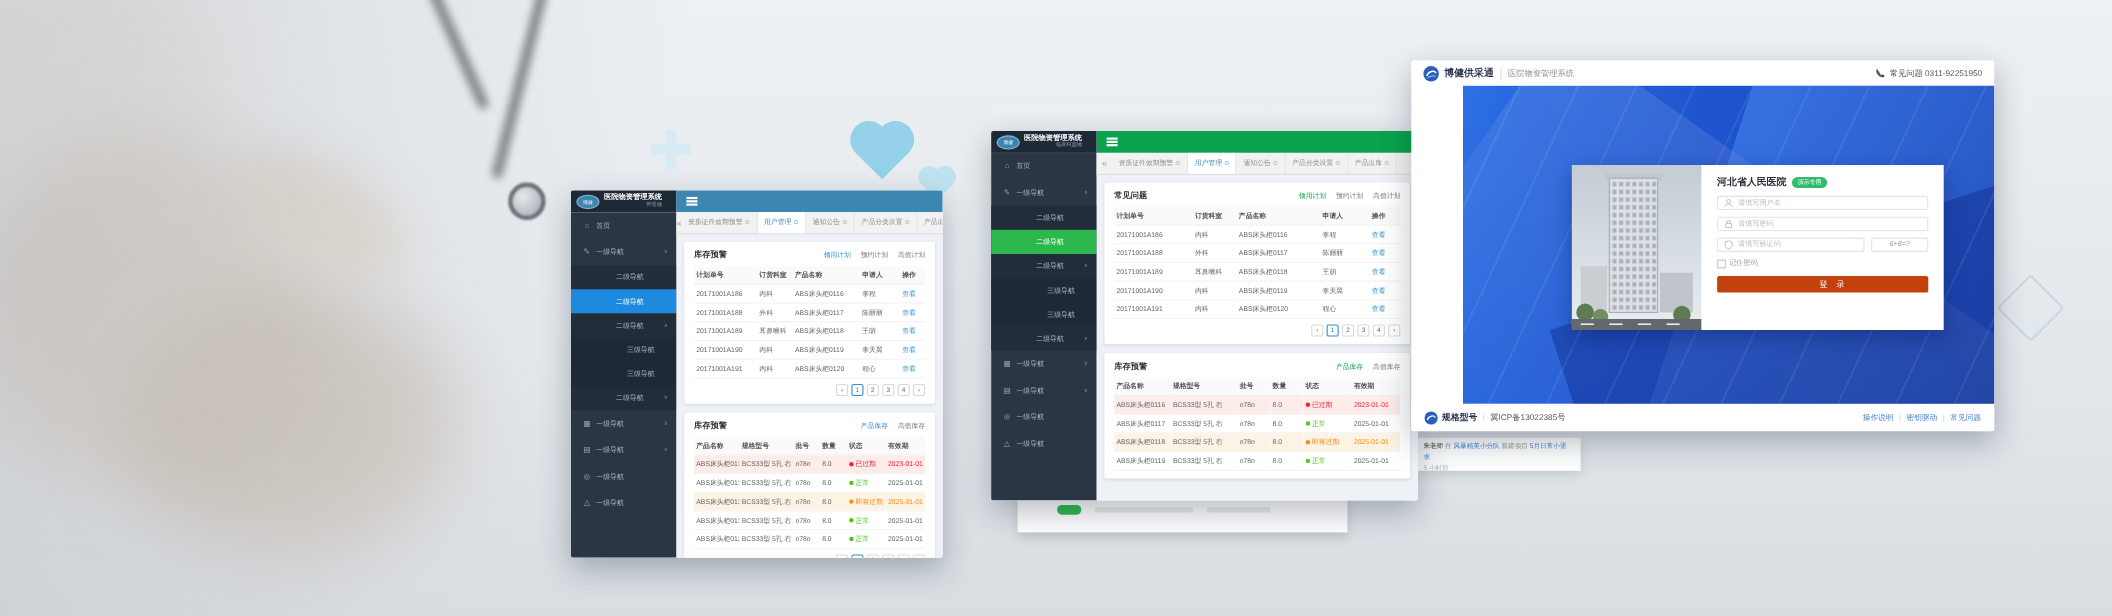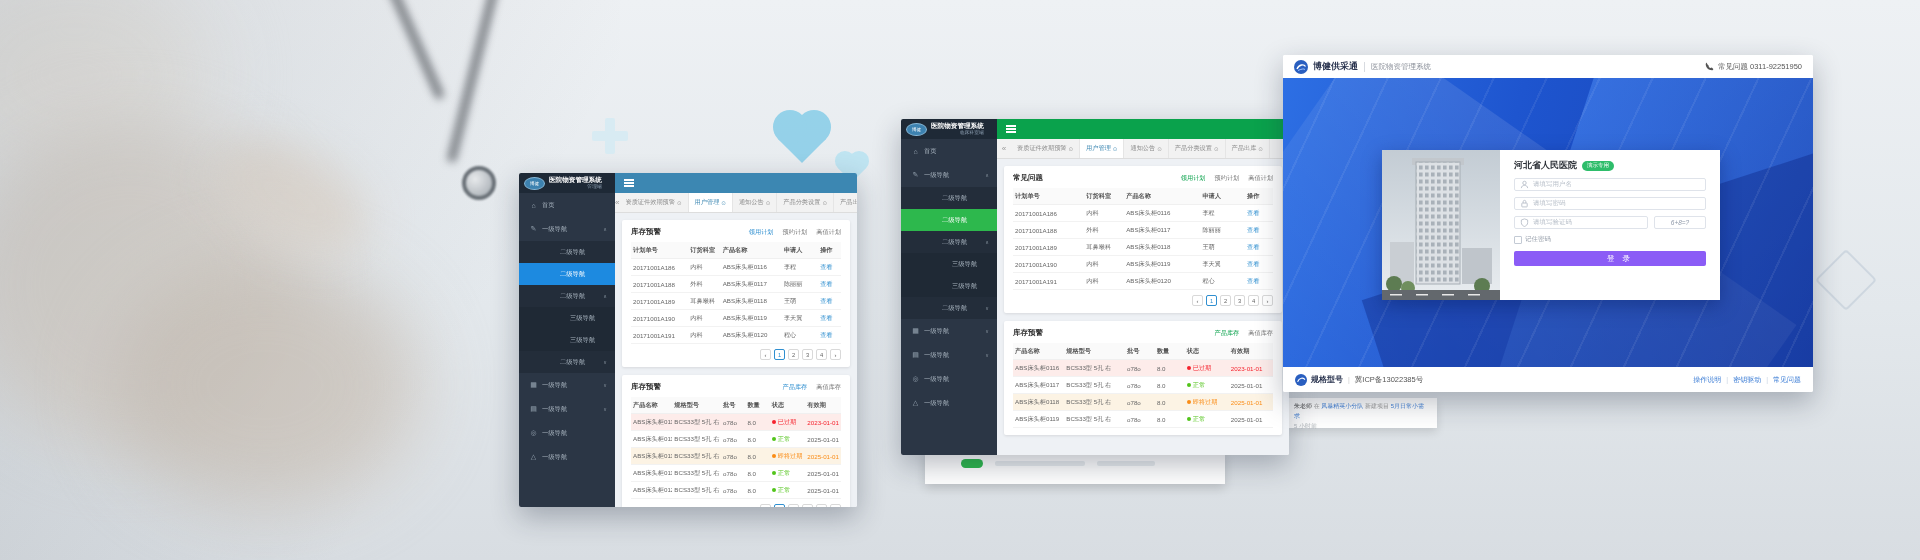--- a/index.html
+++ b/index.html
@@ -93,21 +93,21 @@
   .winC{left:1283px;top:55px;width:530px;height:337px;z-index:5;display:flex;flex-direction:column;}
   .chdr{height:23px;display:flex;align-items:center;padding:0 11px;background:#fff;flex-shrink:0;}
   .clogo{width:14px;height:14px;border-radius:50%;background:#2a5fc0;position:relative;flex-shrink:0;}
   .clogo svg{position:absolute;inset:0;}
   .clogo.small{width:12px;height:12px;}
   .cbrand{font-size:9px;font-weight:bold;color:#2b3550;margin-left:5px;white-space:nowrap;}
   .cdiv{width:1px;height:10px;background:#d8dbe0;margin:0 6px;}
   .csys{font-size:7.5px;color:#8a8f99;white-space:nowrap;}
   .spacer{flex:1;}
   .cphone{font-size:7.5px;color:#555;margin-left:4px;white-space:nowrap;}
-  .banner{flex:1;position:relative;overflow:hidden;background:linear-gradient(105deg,#2d6fe4 0%,#1e55cf 40%,#163fae 100%);}
+  .banner{flex:1;position:relative;overflow:hidden;background:linear-gradient(105deg,#2d6fe4 0%,#1e55cf 40%,#163fae 100%);margin-left:47px;}
   .deco{position:absolute;}
   .d1{left:-80px;top:60px;width:520px;height:420px;background:linear-gradient(rgba(255,255,255,.10),rgba(255,255,255,0));transform:rotate(35deg);}
   .d2{right:-140px;top:-60px;width:420px;height:560px;background:linear-gradient(115deg,rgba(90,155,255,.45),rgba(40,90,220,0));transform:rotate(18deg);}
   .d3{left:110px;bottom:-130px;width:620px;height:300px;background:rgba(10,30,120,.35);transform:rotate(-18deg);}
   .d4{inset:0;background:repeating-linear-gradient(115deg,transparent 0 46px,rgba(255,255,255,.07) 46px 48px);}
   .logincard{position:absolute;left:99px;top:72px;width:338px;height:150px;background:#fff;display:flex;
     box-shadow:0 6px 18px rgba(0,20,80,.35);}
   .photo{width:118px;flex-shrink:0;overflow:hidden;}
   .form{flex:1;padding:9px 14px 0 14px;min-width:0;}
   .hosprow{display:flex;align-items:center;margin-bottom:2px;}
@@ -115,21 +115,21 @@
   .badge{margin-left:5px;background:#2ebd6b;color:#fff;font-size:5.5px;padding:1.5px 5px;border-radius:7px;white-space:nowrap;}
   .inp{height:13px;border:1px solid #dfe3ea;border-radius:2px;display:flex;align-items:center;gap:4px;padding:0 5px;margin-top:6px;background:#fff;box-sizing:border-box;}
   .ph{font-size:6.5px;color:#b9c0ca;white-space:nowrap;}
   .caprow{display:flex;gap:6px;}
   .cap{flex:1;}
   .capbox{width:52px;height:13px;margin-top:6px;border:1px solid #dfe3ea;border-radius:2px;font-size:6.5px;color:#8e98a8;
     display:flex;align-items:center;justify-content:center;font-style:italic;box-sizing:border-box;}
   .remrow{margin-top:6px;display:flex;align-items:center;gap:3px;}
   .cb{width:6px;height:6px;border:1px solid #c3cad4;border-radius:1px;background:#fff;}
   .remlbl{font-size:6.5px;color:#9aa2ad;}
-  .loginbtn{margin-top:7px;height:15px;background:#8b5cf6;border-radius:2px;color:#fff;font-size:7.5px;
+  .loginbtn{margin-top:7px;height:15px;background:#c2410c;border-radius:2px;color:#fff;font-size:7.5px;
     display:flex;align-items:center;justify-content:center;letter-spacing:3px;padding-left:20px;}
   .cftr{height:25px;display:flex;align-items:center;padding:0 12px;background:#fff;flex-shrink:0;}
   .fco{font-size:8px;font-weight:bold;color:#2b3550;margin-left:4px;}
   .fdiv{color:#ccc;margin:0 5px;font-size:7px;}
   .ficp{font-size:7.5px;color:#555;}
   .flinks{display:flex;align-items:center;font-size:7px;color:#3f7fd6;}
   .flink+.flink::before{content:"|";color:#c9d4e2;margin:0 5px;}
 
   
   .stripd{position:absolute;left:925px;top:450px;width:300px;height:34px;background:#fff;z-index:1;box-shadow:0 4px 10px rgba(0,0,0,.15);}

